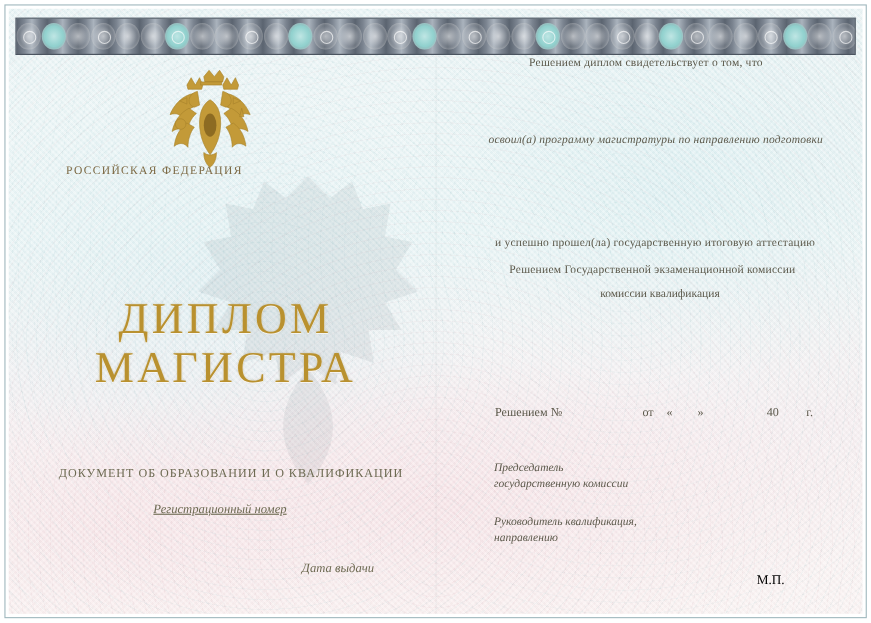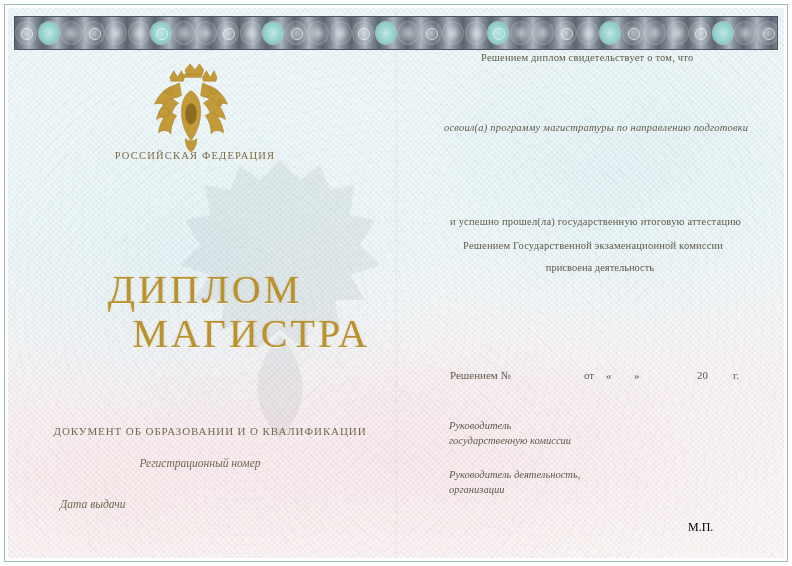--- a/index.html
+++ b/index.html
@@ -117,21 +117,20 @@
     left: 143px;
     top: 62px;
     width: 96px;
     height: 92px;
   }
   .rf-label {
     position: absolute;
     left: 60px;
     top: 150px;
     width: 270px;
-    text-align: center;
     font-size: 10.5px;
     letter-spacing: 1.2px;
     color: #7d6a45;
     font-family: "Liberation Serif", serif;
   }
 
   
   .title-main {
     position: absolute;
     left: 40px;
@@ -143,21 +142,21 @@
     color: #b9912f;
     font-family: "Liberation Serif", serif;
     text-shadow: 0 1px 0 rgba(255,255,255,0.7), 0 0 2px rgba(150,110,20,0.35);
     line-height: 1.18;
   }
   .title-sub {
     position: absolute;
     left: 40px;
     top: 310px;
     width: 330px;
-    text-align: right;
+    text-align: center;
     font-size: 40px;
     letter-spacing: 3px;
     color: #b9912f;
     font-family: "Liberation Serif", serif;
     text-shadow: 0 1px 0 rgba(255,255,255,0.7), 0 0 2px rgba(150,110,20,0.35);
   }
 
   .doc-kind {
     position: absolute;
     left: 20px;
@@ -170,27 +169,28 @@
   }
   .reg-number {
     position: absolute;
     left: 30px;
     top: 457px;
     width: 340px;
     text-align: center;
     font-size: 11.5px;
     font-style: italic;
     color: #6d6a52;
+    text-decoration: underline;
   }
   .issue-date {
     position: absolute;
     left: 60px;
-    top: 498px;
+    top: 511px;
     width: 280px;
-    text-align: left;
+    text-align: right;
     font-size: 11.5px;
     font-style: italic;
     color: #6d6a52;
   }
 
   
   .r-line {
     position: absolute;
     font-size: 10.5px;
     color: #5d5a4c;
@@ -336,36 +336,36 @@
   <div class="title-sub">МАГИСТРА</div>
 
   <div class="doc-kind">ДОКУМЕНТ ОБ ОБРАЗОВАНИИ И О КВАЛИФИКАЦИИ</div>
   <div class="reg-number">Регистрационный номер</div>
   <div class="issue-date">Дата выдачи</div>
 
   <div class="r-line" style="left:481px; top:52px;">Решением диплом свидетельствует о том, что</div>
   <div class="r-line" style="left:444px; top:122px;font-style:italic;">освоил(а) программу магистратуры по направлению подготовки</div>
   <div class="r-line" style="left:450px; top:216px;">и успешно прошел(ла) государственную итоговую аттестацию</div>
   <div class="r-line" style="left:463px; top:240px;">Решением Государственной экзаменационной комиссии</div>
-  <div class="r-center" style="left:450px; top:262px; width:300px;">присвоена деятельность</div>
+  <div class="r-center" style="left:450px; top:262px; width:300px;">комиссии квалификация</div>
 
   <div class="protocol-row">
     <span style="left:0px;">Решением №</span>
     <span style="left:134px;">от</span>
     <span style="left:156px;">«</span>
     <span style="left:184px;">»</span>
-    <span style="left:247px;">20</span>
+    <span style="left:247px;">40</span>
     <span style="left:283px;">г.</span>
   </div>
 
   <div class="sig-block" style="left:449px; top:418px;">
-    <div>Руководитель</div>
+    <div>Председатель</div>
     <div>государственную комиссии</div>
   </div>
 
   <div class="sig-block" style="left:449px; top:467px;">
-    <div>Руководитель деятельность,</div>
-    <div>организации</div>
+    <div>Руководитель квалификация,</div>
+    <div>направлению</div>
   </div>
 
   <div class="mp">М.П.</div>
 
 </div>
 
 </body></html>

